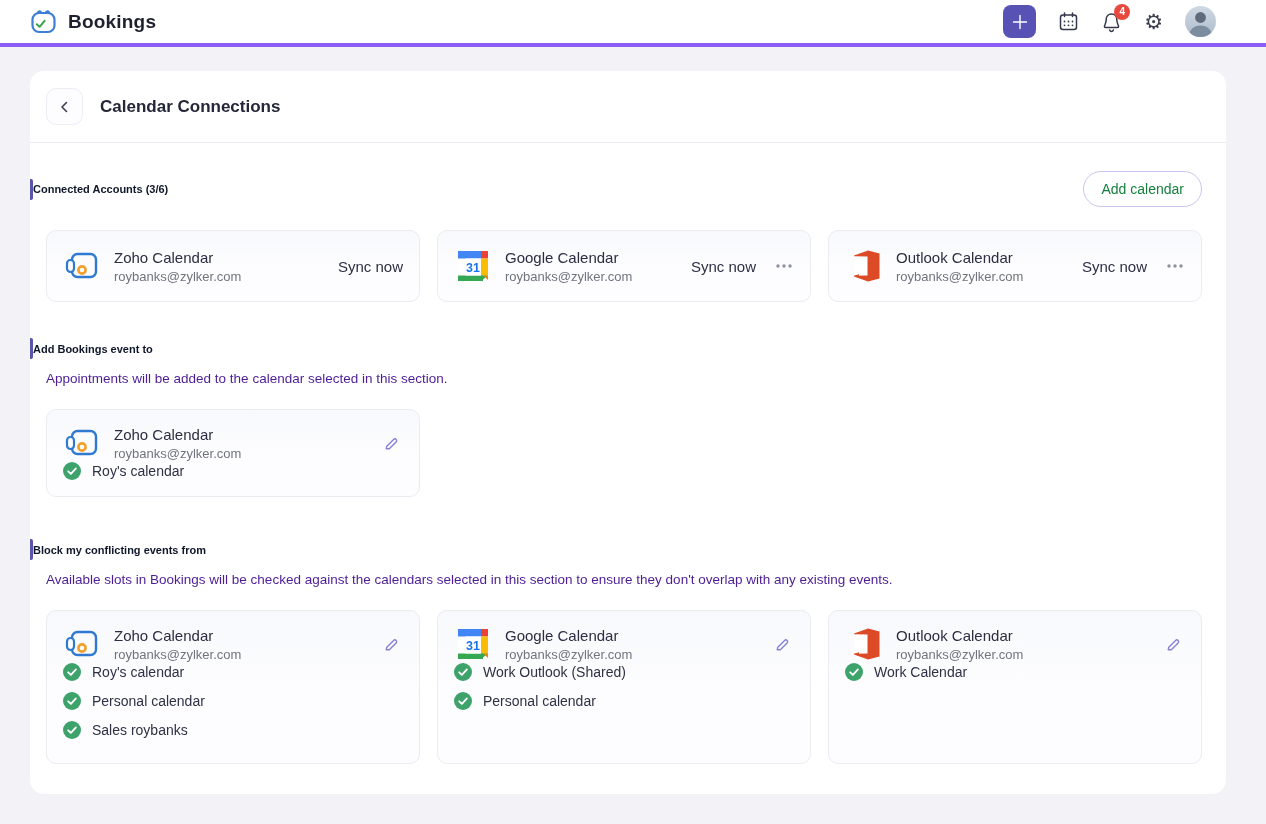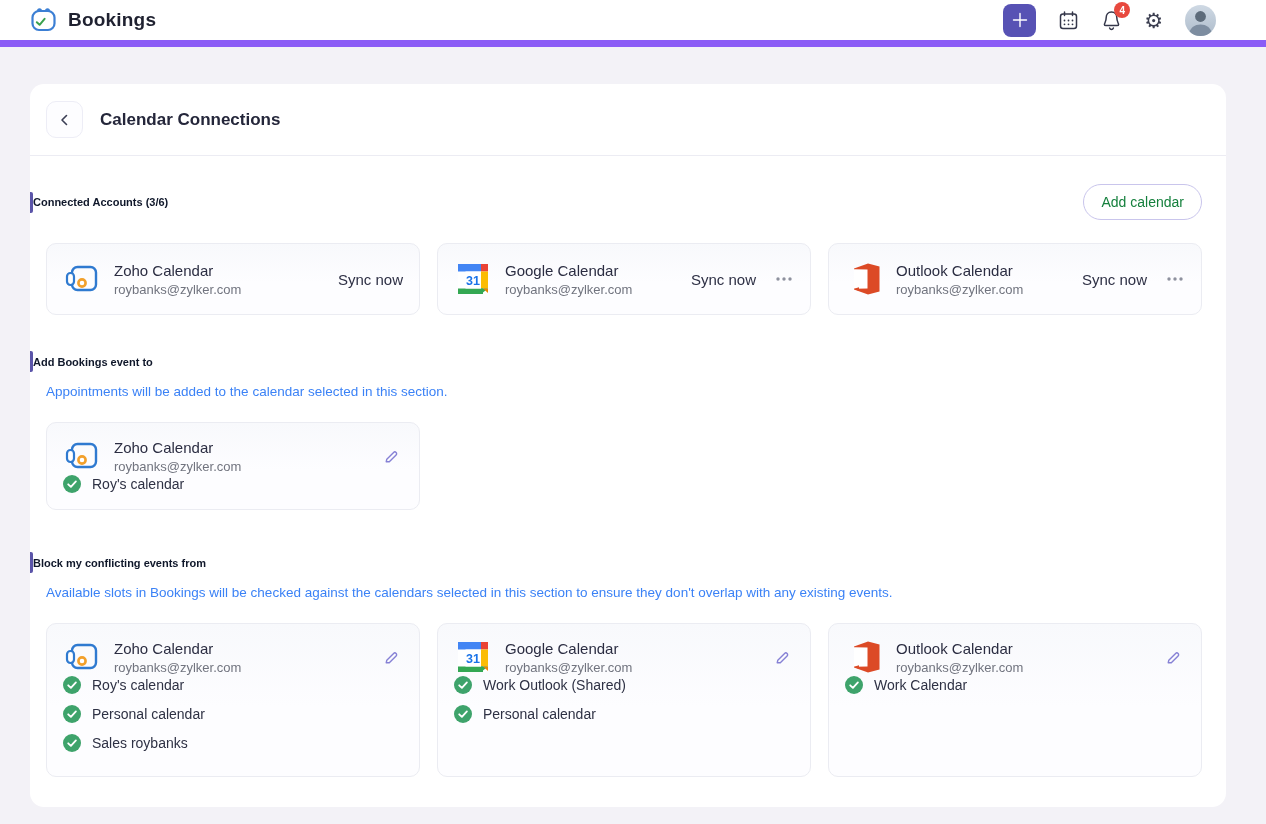--- a/index.html
+++ b/index.html
@@ -6,21 +6,21 @@
   html,body { width:1266px; height:824px; }
   body {
     font-family:"Liberation Sans","DejaVu Sans",sans-serif;
     background:#f3f2f7;
     color:#24263a;
     overflow:hidden;
   }
 
   
   .appbar {
-    height:47px; background:#ffffff; border-bottom:7px solid #8b5cf6;
+    height:47px; background:#ffffff; border-bottom:4px solid #8b5cf6;
     display:flex; align-items:center; justify-content:space-between;
     padding:0 50px 0 30px;
   }
   .appbar-left { display:flex; align-items:center; gap:11px; }
   .app-title { font-size:19px; font-weight:700; color:#1f2130; letter-spacing:.2px; }
   .appbar-right { display:flex; align-items:center; gap:22px; }
   .plus-btn {
     width:33px; height:33px; border-radius:8px; background:#5752b4;
     border:none; display:flex; align-items:center; justify-content:center; cursor:pointer;
   }
@@ -32,40 +32,40 @@
   }
   .gear-glyph { font-size:21px; color:#3b3e50; line-height:1; }
   .avatar {
     width:31px; height:31px; border-radius:50%; overflow:hidden; cursor:pointer;
     background:linear-gradient(180deg,#cfd9e4 0%,#aebccb 100%);
     display:flex; align-items:flex-end; justify-content:center;
   }
 
   
   .panel {
-    position:absolute; left:30px; top:84px; width:1196px; height:723px;
+    position:absolute; left:30px; top:71px; width:1196px; height:723px;
     background:#ffffff; border-radius:14px;
   }
   .panel-header {
     display:flex; align-items:center; gap:17px; padding:17px 16px;
     border-bottom:1px solid #ececf3;
   }
   .back-btn {
     width:37px; height:37px; border-radius:10px; border:1px solid #ededf6;
     background:#fdfdff; cursor:pointer; display:flex; align-items:center; justify-content:center;
   }
   .page-title { font-size:17px; font-weight:700; color:#24263a; }
 
   .panel-body { padding:28px 0 0 0; }
 
   
   .section-header { display:flex; align-items:center; }
   .accent-bar { width:3px; height:21px; background:#5b55a9; border-radius:0 2px 2px 0; flex:0 0 3px; }
   .section-title { font-size:11px; font-weight:700; color:#0f172a; flex:1; }
-  .section-desc { margin:12px 16px 0 16px; font-size:13.5px; color:#3b82f6; }
+  .section-desc { margin:12px 16px 0 16px; font-size:13.5px; color:#4c1d95; }
 
   .add-cal-btn {
     margin-right:24px; padding:9px 17px; border-radius:18px;
     border:1px solid #c9c5ec; background:#fff; color:#15803d;
     font-size:14px; font-family:inherit; cursor:pointer;
   }
 
   .cards-row {
     margin:23px 24px 0 16px;
     display:grid; grid-template-columns:repeat(3,1fr); gap:17px;

